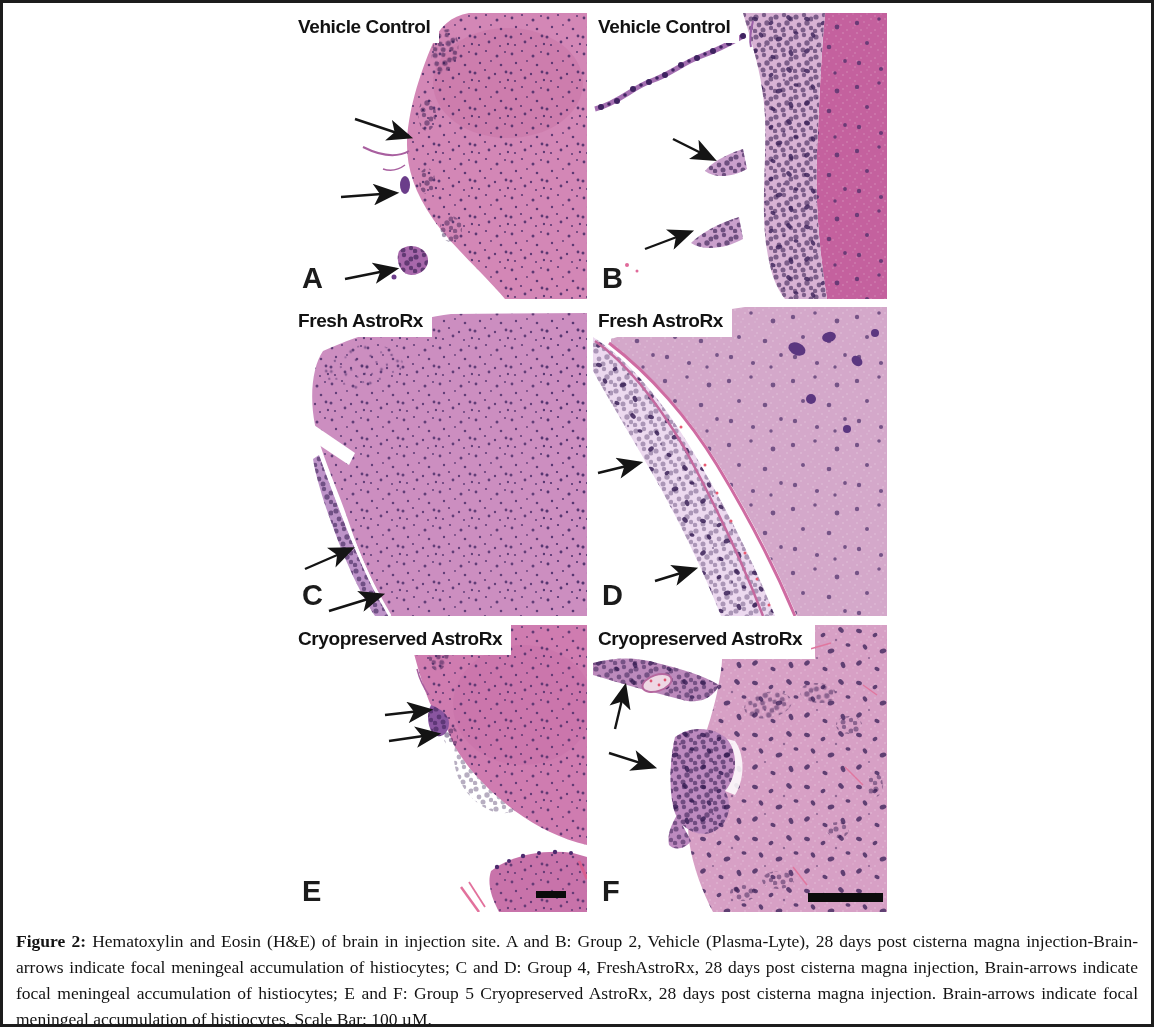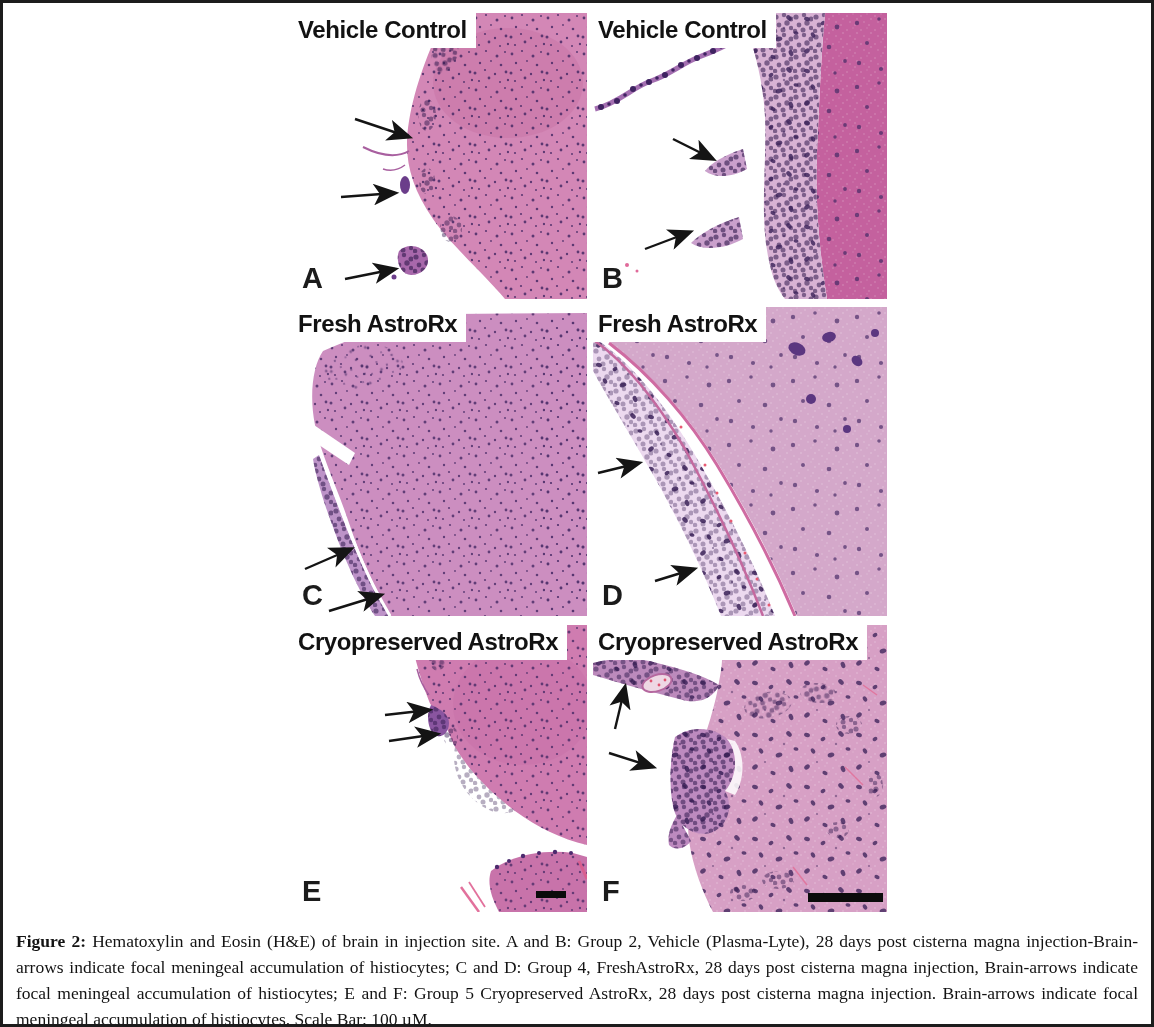--- a/index.html
+++ b/index.html
@@ -12,21 +12,21 @@
     font-family:"Liberation Sans",sans-serif;
     overflow:hidden;
   }
   .panel{position:absolute;margin:0;padding:0;background:#ffffff;}
   .panel svg.art{position:absolute;left:0;top:0;width:100%;height:100%;display:block;}
   .plabel{
     position:absolute;top:0;left:0;
     background:#ffffff;
     color:#121212;
     font-weight:bold;
-    font-size:24px;
+    font-size:19px;
     letter-spacing:-0.4px;
     padding:4px 9px 5px 5px;
     line-height:1.1;
     white-space:nowrap;
   }
   .pletter{
     position:absolute;left:9px;bottom:6px;
     color:#1b1b1b;
     font-weight:bold;
     font-size:29px;

